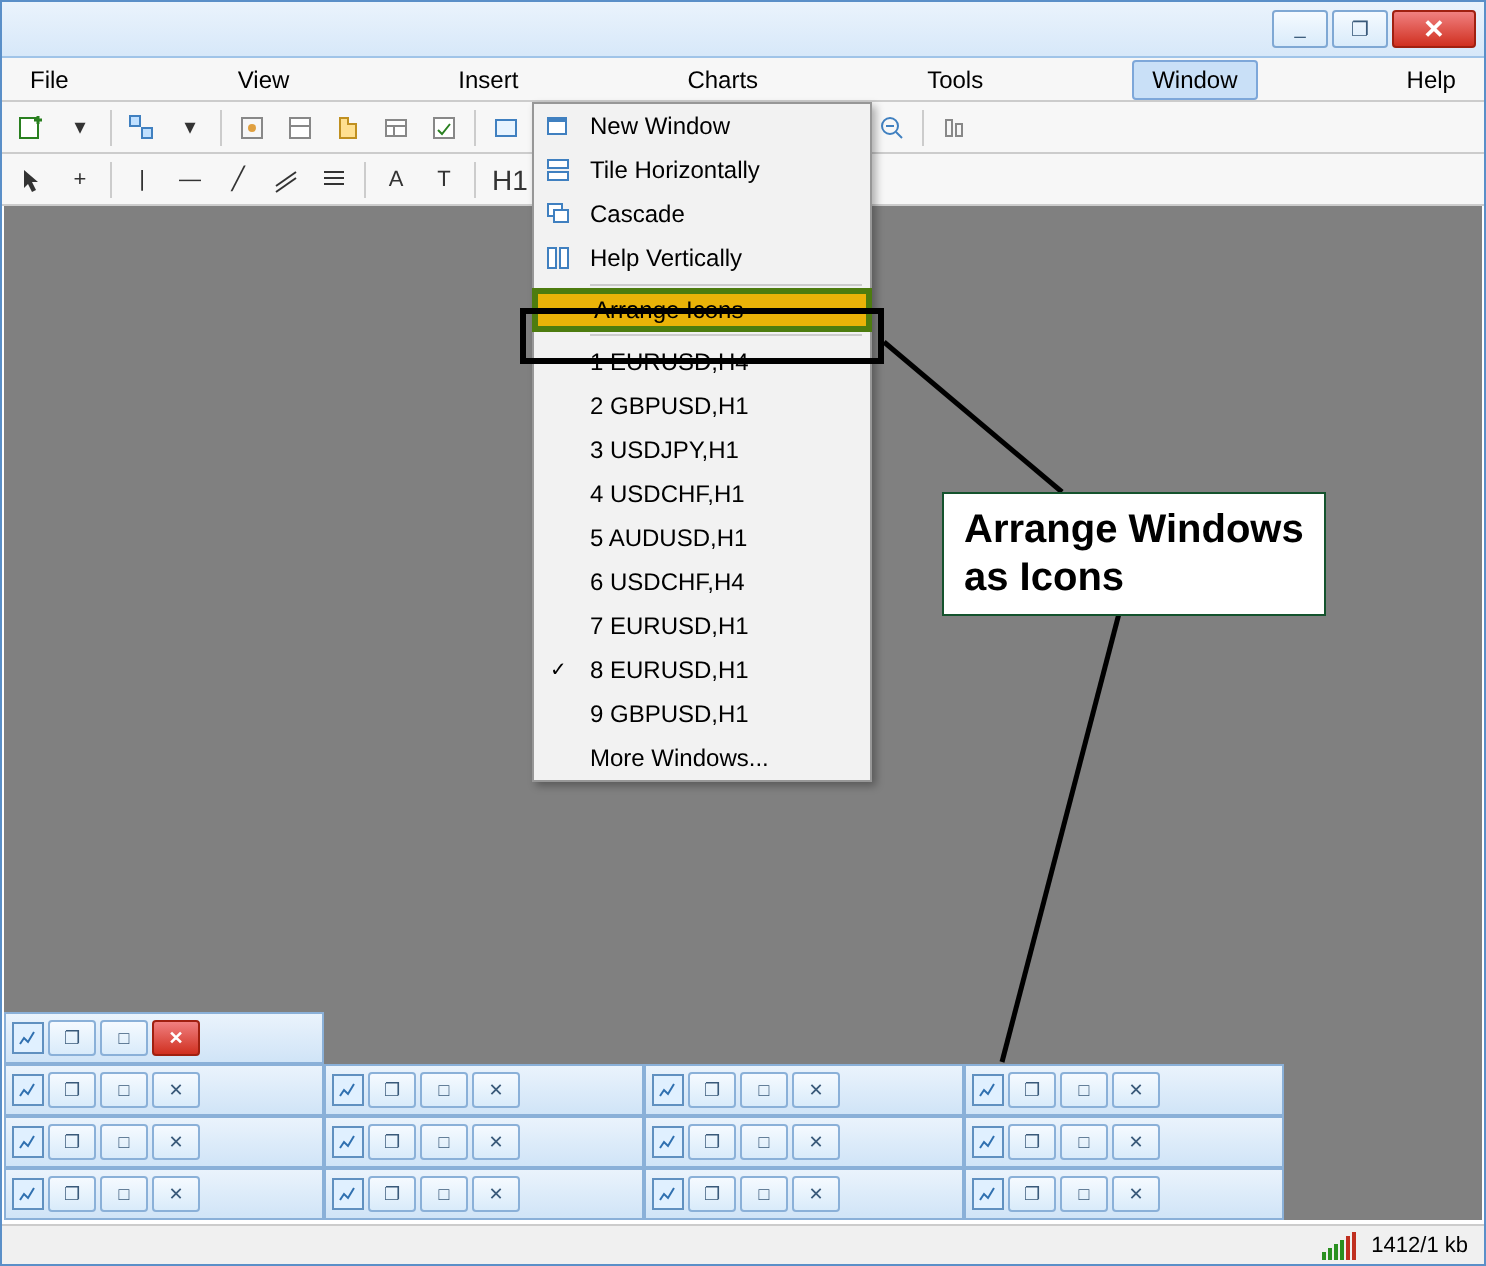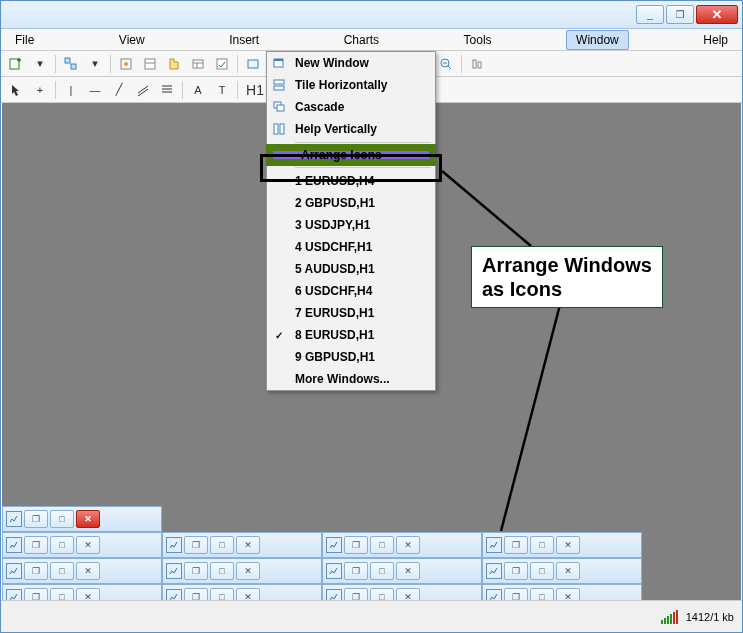--- a/index.html
+++ b/index.html
@@ -9,36 +9,36 @@
 .winbtn { width: 28px; height: 19px; border: 1px solid #7fa8d4; background: linear-gradient(#f5faff,#d9ebfa); border-radius: 2px; display: flex; align-items: center; justify-content: center; font-size: 10px; color: #3a5a7a; cursor: pointer; }
 .winbtn.close { background: linear-gradient(#f08080,#d03020); color: #fff; width: 42px; border-color: #a02010; font-weight: bold; font-size: 13px; }
 .menubar { height: 22px; display: flex; align-items: center; padding: 0 4px; border-bottom: 1px solid #ccc; background: #f7f7f7; justify-content: space-between; }
 .menuitem { padding: 3px 10px; cursor: pointer; }
 .menuitem.active { background: #c9e0f7; border: 1px solid #7da7d9; border-radius: 2px; padding: 2px 9px; }
 .toolbar { height: 26px; display: flex; align-items: center; padding: 0 4px; gap: 2px; border-bottom: 1px solid #ccc; background: #f7f7f7; }
 .tbtn { width: 22px; height: 20px; border: 1px solid transparent; display: flex; align-items: center; justify-content: center; font-size: 11px; color: #333; cursor: pointer; }
 .tsep { width: 1px; height: 18px; background: #ccc; margin: 0 2px; }
 .tlabel { font-size: 11px; color: #555; padding: 0 4px; }
 .workspace { position: absolute; top: 102px; bottom: 22px; left: 1px; right: 1px; background: #808080; }
-.dropdown { position: absolute; left: 265px; top: 50px; width: 170px; background: #f2f2f2; border: 1px solid #979797; box-shadow: 2px 2px 4px rgba(0,0,0,.3); z-index: 10; font-weight: bold; }
+.dropdown { position: absolute; left: 265px; top: 50px; width: 170px; background: #f2f2f2; border: 1px solid #979797; box-shadow: 2px 2px 4px rgba(0,0,0,.3); z-index: 10; }
 .dd-item { display: flex; align-items: center; height: 22px; padding-left: 28px; position: relative; cursor: pointer; }
-.dd-item.highlight { background: #8b5cf6; border: 7px solid #4d7c0f; margin: -1px; }
+.dd-item.highlight { background: #eab308; border: 3px solid #4d7c0f; margin: -1px; }
 .dd-icon { position: absolute; left: 4px; width: 16px; height: 16px; display: flex; align-items: center; justify-content: center; }
 .dd-sep { height: 1px; background: #ccc; margin: 2px 4px 2px 28px; }
 .dd-check { position: absolute; left: 8px; font-size: 10px; }
 .highlight-box { position: absolute; left: 259px; top: 153px; width: 182px; height: 28px; border: 3px solid #000; z-index: 20; pointer-events: none; }
 .callout { position: absolute; left: 470px; top: 245px; background: #fff; border: 1px solid #14532d; padding: 6px 10px; font-size: 20px; font-weight: bold; z-index: 15; pointer-events: none; line-height: 1.2; }
 .callout-line { position: absolute; z-index: 14; pointer-events: none; }
 .iconbar-area { position: absolute; bottom: 0; left: 0; }
 .iconrow { display: flex; }
 .miniwin { width: 160px; height: 26px; background: linear-gradient(#eaf3fc,#d0e4f7); border: 1px solid #8ab0d8; display: flex; align-items: center; padding: 0 3px; gap: 2px; }
 .minibtn { width: 24px; height: 18px; border: 1px solid #8ab0d8; background: linear-gradient(#f5faff,#d9ebfa); border-radius: 2px; display: flex; align-items: center; justify-content: center; font-size: 9px; color: #3a5a7a; cursor: pointer; }
 .minibtn.close { background: linear-gradient(#f08080,#d03020); color: #fff; border-color: #a02010; font-weight: bold; }
 .miniicon { width: 16px; height: 16px; background: #e0f0ff; border: 1px solid #6090c0; display: flex; align-items: center; justify-content: center; font-size: 8px; color: #3070b0; }
-.statusbar { position: absolute; bottom: 0; left: 0; right: 0; height: 32px; background: #f0f0f0; border-top: 1px solid #ccc; display: flex; align-items: center; justify-content: flex-end; padding: 0 8px; gap: 8px; font-size: 11px; }
+.statusbar { position: absolute; bottom: 0; left: 0; right: 0; height: 20px; background: #f0f0f0; border-top: 1px solid #ccc; display: flex; align-items: center; justify-content: flex-end; padding: 0 8px; gap: 8px; font-size: 11px; }
 .signal { display: flex; gap: 1px; align-items: flex-end; }
 .signal span { width: 2px; background: #2a9020; }
 .signal span:nth-child(1){height:4px}.signal span:nth-child(2){height:6px}.signal span:nth-child(3){height:8px}.signal span:nth-child(4){height:10px}.signal span:nth-child(5){height:12px;background:#c03020}.signal span:nth-child(6){height:14px;background:#c03020}
 svg.ico { width: 14px; height: 14px; }
 </style>
 </head>
 <body>
 
 <div class="window">
 

